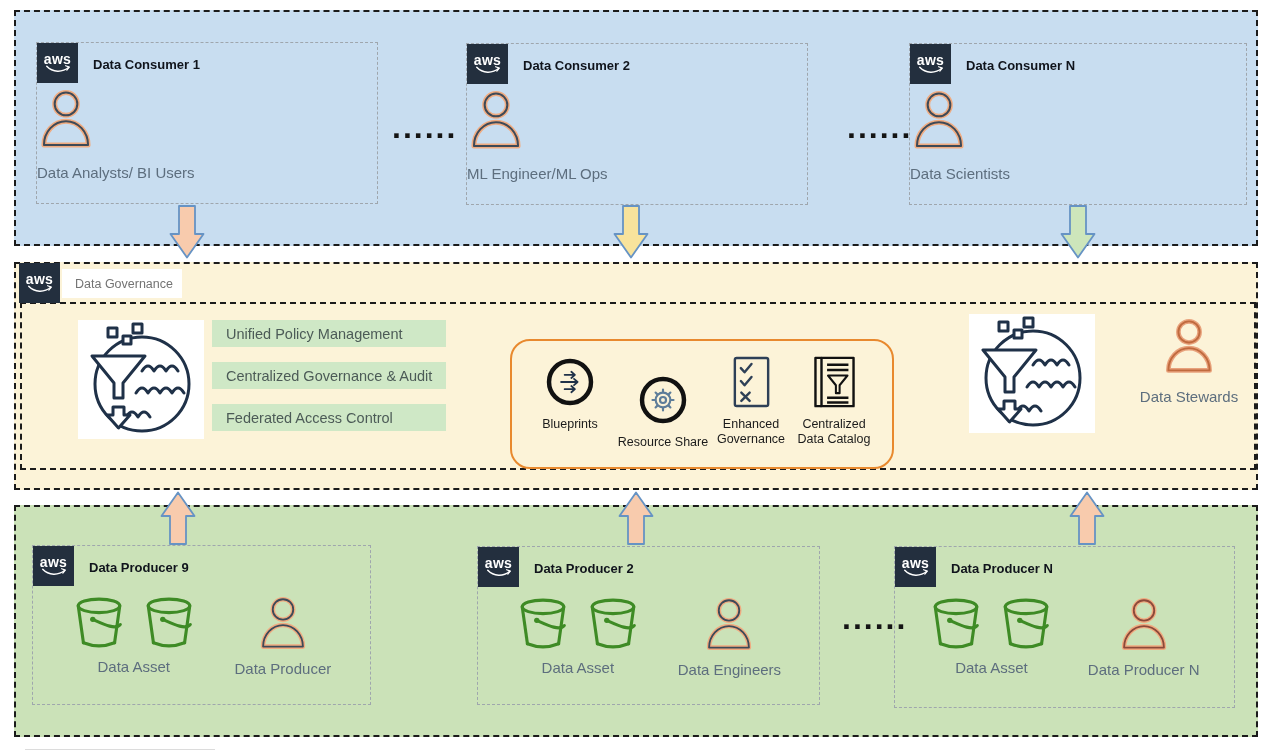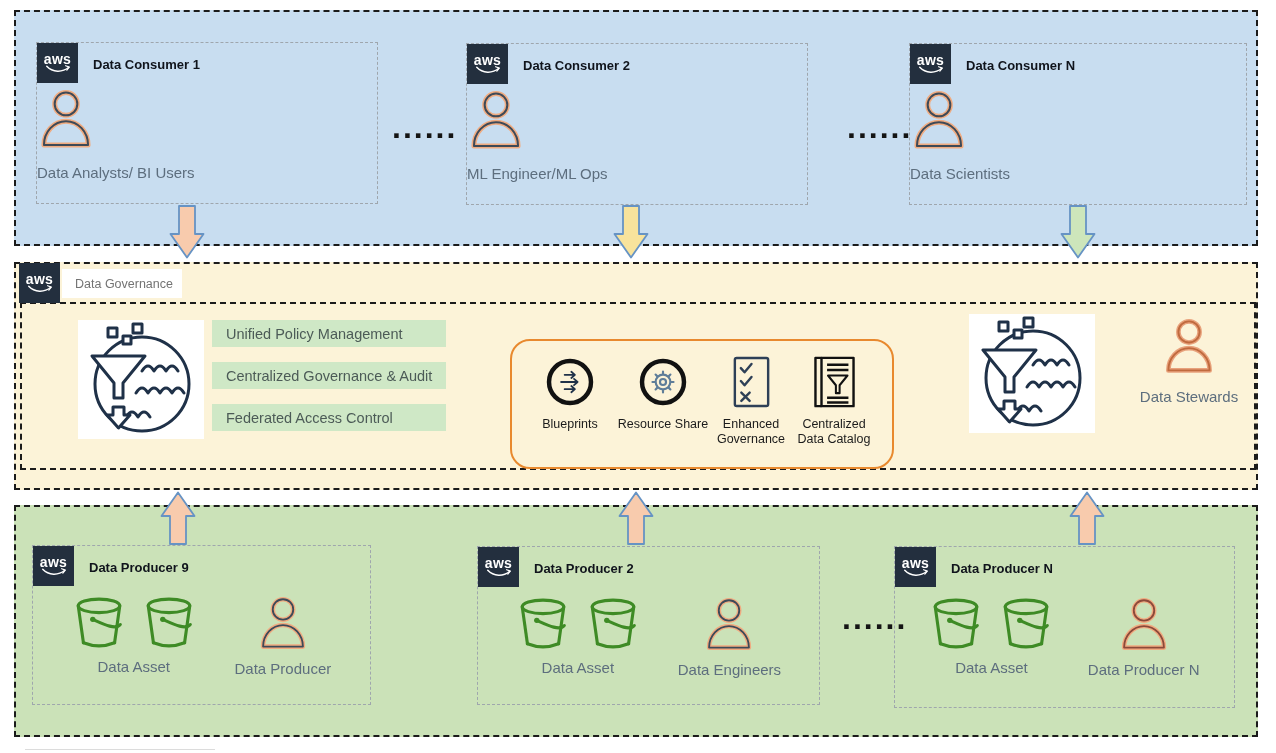--- a/index.html
+++ b/index.html
@@ -46,21 +46,21 @@
 
   .pill-stack { position:absolute; left:196px; top:56px; display:flex; flex-direction:column; gap:15px; }
   .pill { width:234px; height:27px; background:#cfe8c6; display:flex; align-items:center;
     padding-left:14px; font-size:14.5px; color:#4c5b57; white-space:nowrap; }
 
   .services-panel { position:absolute; left:494px; top:53px; width:384px; height:130px;
     border:2px solid #e8892e; border-radius:20px; display:flex; justify-content:center; padding-top:12px;margin-top:22px; }
   .service { display:flex; flex-direction:column; align-items:center; }
   .service .icon-slot { height:58px; display:flex; align-items:center; justify-content:center; }
   .service .service-label { margin-top:6px; font-size:12.5px; line-height:1.18; color:#1b1b1b; text-align:center; }
-  .svc-1 { width:88px; } .svc-2 { width:98px; } .svc-3 { width:78px; } .svc-4 { width:88px; }
+  .svc-1 { width:88px; } .svc-2 { width:98px;justify-content:center; } .svc-3 { width:78px; } .svc-4 { width:88px; }
 
   .steward-block { position:absolute; left:1108px; top:54px; width:130px;
     display:flex; flex-direction:column; align-items:center; gap:12px; }
 
   
   .dots { position:absolute; font-size:32px; font-weight:bold; letter-spacing:2px; color:#141414; line-height:30px; }
   .dots-consumers-1 { left:376px; top:100px; }
   .dots-consumers-2 { left:831px; top:100px; }
   .dots-producers   { left:826px; top:96px; }
 

